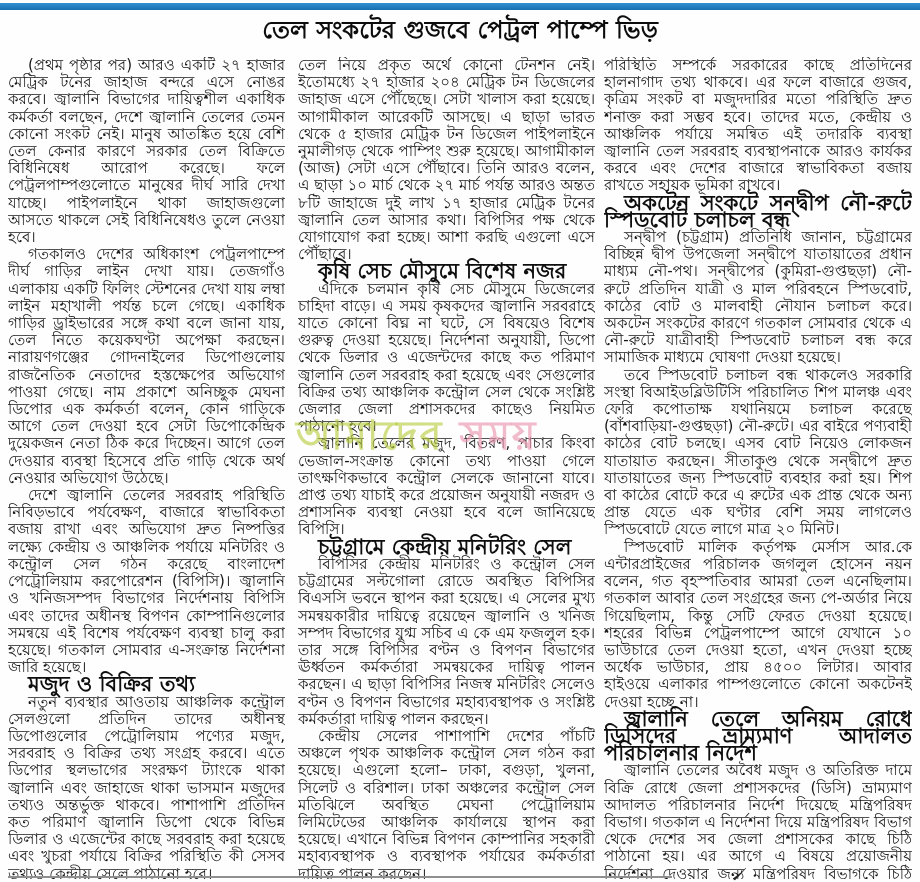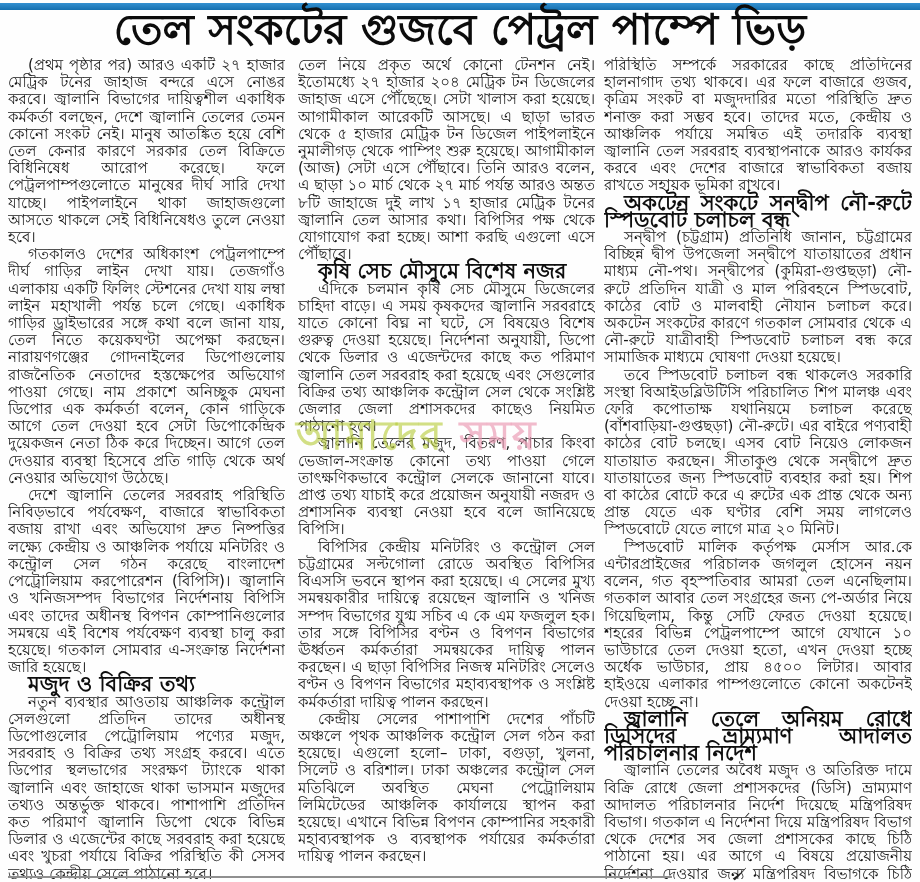--- a/index.html
+++ b/index.html
@@ -3,21 +3,21 @@
 <meta charset="utf-8">
 <style>
   html,body{margin:0;padding:0;background:#ffffff;}
   #page{
     position:relative;width:920px;height:882px;background:#fefefe;
     overflow:hidden;font-family:"DejaVu Sans",sans-serif;
   }
   .topbar{position:absolute;left:0;top:3px;width:920px;height:7px;
     background:linear-gradient(#3390d1,#1570af);}
   .headline{position:absolute;left:0;top:12px;width:100%;margin:0;
-    text-align:center;font-size:42px;line-height:36px;font-weight:bold;color:#0c0c0c;}
+    text-align:center;font-size:24px;line-height:36px;font-weight:bold;color:#0c0c0c;}
   #columns{position:absolute;left:8px;top:57px;width:904px;height:822px;
     display:flex;align-items:flex-start;overflow:hidden;}
   .col{text-align:justify;font-size:15px;line-height:17.2px;color:#161616;
     overflow:hidden;height:822px;}
   .col-1{width:277px;margin-right:13px;}
   .col-2{width:297px;margin-right:9px;}
   .col-3{width:308px;}
   .para{margin:0;text-indent:20px;}
   .para.cont{text-indent:0;}
   .subhead{margin:0;text-indent:20px;font-size:21px;line-height:17.2px;
@@ -46,20 +46,21 @@
         <p class="para">গতকালও দেশের অধিকাংশ পেট্রলপাম্পে দীর্ঘ গাড়ির লাইন দেখা যায়। তেজগাঁও এলাকায় একটি ফিলিং স্টেশনের দেখা যায় লম্বা লাইন মহাখালী পর্যন্ত চলে গেছে। একাধিক গাড়ির ড্রাইভারের সঙ্গে কথা বলে জানা যায়, তেল নিতে কয়েকঘণ্টা অপেক্ষা করছেন। নারায়ণগঞ্জের গোদনাইলের ডিপোগুলোয় রাজনৈতিক নেতাদের হস্তক্ষেপের অভিযোগ পাওয়া গেছে। নাম প্রকাশে অনিচ্ছুক মেঘনা ডিপোর এক কর্মকর্তা বলেন, কোন গাড়িকে আগে তেল দেওয়া হবে সেটা ডিপোকেন্দ্রিক দুয়েকজন নেতা ঠিক করে দিচ্ছেন। আগে তেল দেওয়ার ব্যবস্থা হিসেবে প্রতি গাড়ি থেকে অর্থ নেওয়ার অভিযোগ উঠেছে।</p>
         <p class="para">দেশে জ্বালানি তেলের সরবরাহ পরিস্থিতি নিবিড়ভাবে পর্যবেক্ষণ, বাজারে স্বাভাবিকতা বজায় রাখা এবং অভিযোগ দ্রুত নিষ্পত্তির লক্ষ্যে কেন্দ্রীয় ও আঞ্চলিক পর্যায়ে মনিটরিং ও কন্ট্রোল সেল গঠন করেছে বাংলাদেশ পেট্রোলিয়াম করপোরেশন (বিপিসি)। জ্বালানি ও খনিজসম্পদ বিভাগের নির্দেশনায় বিপিসি এবং তাদের অধীনস্থ বিপণন কোম্পানিগুলোর সমন্বয়ে এই বিশেষ পর্যবেক্ষণ ব্যবস্থা চালু করা হয়েছে। গতকাল সোমবার এ-সংক্রান্ত নির্দেশনা জারি হয়েছে।</p>
         <h3 class="subhead">মজুদ ও বিক্রির তথ্য</h3>
         <p class="para">নতুন ব্যবস্থার আওতায় আঞ্চলিক কন্ট্রোল সেলগুলো প্রতিদিন তাদের অধীনস্থ ডিপোগুলোর পেট্রোলিয়াম পণ্যের মজুদ, সরবরাহ ও বিক্রির তথ্য সংগ্রহ করবে। এতে ডিপোর স্থলভাগের সংরক্ষণ ট্যাংকে থাকা জ্বালানি এবং জাহাজে থাকা ভাসমান মজুদের তথ্যও অন্তর্ভুক্ত থাকবে। পাশাপাশি প্রতিদিন কত পরিমাণ জ্বালানি ডিপো থেকে বিভিন্ন ডিলার ও এজেন্টের কাছে সরবরাহ করা হয়েছে এবং খুচরা পর্যায়ে বিক্রির পরিস্থিতি কী সেসব তথ্যও কেন্দ্রীয় সেলে পাঠানো হবে।</p>
       </div>
       <div class="col col-2">
         <p class="para cont">তেল নিয়ে প্রকৃত অর্থে কোনো টেনশন নেই। ইতোমধ্যে ২৭ হাজার ২০৪ মেট্রিক টন ডিজেলের জাহাজ এসে পৌঁছেছে। সেটা খালাস করা হয়েছে। আগামীকাল আরেকটি আসছে। এ ছাড়া ভারত থেকে ৫ হাজার মেট্রিক টন ডিজেল পাইপলাইনে নুমালীগড় থেকে পাম্পিং শুরু হয়েছে। আগামীকাল (আজ) সেটা এসে পৌঁছাবে। তিনি আরও বলেন, এ ছাড়া ১০ মার্চ থেকে ২৭ মার্চ পর্যন্ত আরও অন্তত ৮টি জাহাজে দুই লাখ ১৭ হাজার মেট্রিক টনের জ্বালানি তেল আসার কথা। বিপিসির পক্ষ থেকে যোগাযোগ করা হচ্ছে। আশা করছি এগুলো এসে পৌঁছাবে।</p>
         <h3 class="subhead">কৃষি সেচ মৌসুমে বিশেষ নজর</h3>
         <p class="para">এদিকে চলমান কৃষি সেচ মৌসুমে ডিজেলের চাহিদা বাড়ে। এ সময় কৃষকদের জ্বালানি সরবরাহে যাতে কোনো বিঘ্ন না ঘটে, সে বিষয়েও বিশেষ গুরুত্ব দেওয়া হয়েছে। নির্দেশনা অনুযায়ী, ডিপো থেকে ডিলার ও এজেন্টদের কাছে কত পরিমাণ জ্বালানি তেল সরবরাহ করা হয়েছে এবং সেগুলোর বিক্রির তথ্য আঞ্চলিক কন্ট্রোল সেল থেকে সংশ্লিষ্ট জেলার জেলা প্রশাসকদের কাছেও নিয়মিত পাঠানো হবে।</p>
         <p class="para">জ্বালানি তেলের মজুদ, বিতরণ, পাচার কিংবা ভেজাল-সংক্রান্ত কোনো তথ্য পাওয়া গেলে তাৎক্ষণিকভাবে কন্ট্রোল সেলকে জানানো যাবে। প্রাপ্ত তথ্য যাচাই করে প্রয়োজন অনুযায়ী নজরদ ও প্রশাসনিক ব্যবস্থা নেওয়া হবে বলে জানিয়েছে বিপিসি।</p>
+        <h3 class="subhead">চট্টগ্রামে কেন্দ্রীয় মনিটরিং সেল</h3>
         <p class="para">বিপিসির কেন্দ্রীয় মনিটরিং ও কন্ট্রোল সেল চট্টগ্রামের সল্টগোলা রোডে অবস্থিত বিপিসির বিএসসি ভবনে স্থাপন করা হয়েছে। এ সেলের মুখ্য সমন্বয়কারীর দায়িত্বে রয়েছেন জ্বালানি ও খনিজ সম্পদ বিভাগের যুগ্ম সচিব এ কে এম ফজলুল হক। তার সঙ্গে বিপিসির বণ্টন ও বিপণন বিভাগের ঊর্ধ্বতন কর্মকর্তারা সমন্বয়কের দায়িত্ব পালন করছেন। এ ছাড়া বিপিসির নিজস্ব মনিটরিং সেলেও বণ্টন ও বিপণন বিভাগের মহাব্যবস্থাপক ও সংশ্লিষ্ট কর্মকর্তারা দায়িত্ব পালন করছেন।</p>
         <p class="para">কেন্দ্রীয় সেলের পাশাপাশি দেশের পাঁচটি অঞ্চলে পৃথক আঞ্চলিক কন্ট্রোল সেল গঠন করা হয়েছে। এগুলো হলো– ঢাকা, বগুড়া, খুলনা, সিলেট ও বরিশাল। ঢাকা অঞ্চলের কন্ট্রোল সেল মতিঝিলে অবস্থিত মেঘনা পেট্রোলিয়াম লিমিটেডের আঞ্চলিক কার্যালয়ে স্থাপন করা হয়েছে। এখানে বিভিন্ন বিপণন কোম্পানির সহকারী মহাব্যবস্থাপক ও ব্যবস্থাপক পর্যায়ের কর্মকর্তারা দায়িত্ব পালন করছেন।</p>
       </div>
       <div class="col col-3">
         <p class="para cont">পরিস্থিতি সম্পর্কে সরকারের কাছে প্রতিদিনের হালনাগাদ তথ্য থাকবে। এর ফলে বাজারে গুজব, কৃত্রিম সংকট বা মজুদদারির মতো পরিস্থিতি দ্রুত শনাক্ত করা সম্ভব হবে। তাদের মতে, কেন্দ্রীয় ও আঞ্চলিক পর্যায়ে সমন্বিত এই তদারকি ব্যবস্থা জ্বালানি তেল সরবরাহ ব্যবস্থাপনাকে আরও কার্যকর করবে এবং দেশের বাজারে স্বাভাবিকতা বজায় রাখতে সহায়ক ভূমিকা রাখবে।</p>
         <h3 class="subhead">অকটেন সংকটে সন্দ্বীপ নৌ-রুটে স্পিডবোট চলাচল বন্ধ</h3>
         <p class="para">সন্দ্বীপ (চট্টগ্রাম) প্রতিনিধি জানান, চট্টগ্রামের বিচ্ছিন্ন দ্বীপ উপজেলা সন্দ্বীপে যাতায়াতের প্রধান মাধ্যম নৌ-পথ। সন্দ্বীপের (কুমিরা-গুপ্তছড়া) নৌ-রুটে প্রতিদিন যাত্রী ও মাল পরিবহনে স্পিডবোট, কাঠের বোট ও মালবাহী নৌযান চলাচল করে। অকটেন সংকটের কারণে গতকাল সোমবার থেকে এ নৌ-রুটে যাত্রীবাহী স্পিডবোট চলাচল বন্ধ করে সামাজিক মাধ্যমে ঘোষণা দেওয়া হয়েছে।</p>
         <p class="para">তবে স্পিডবোট চলাচল বন্ধ থাকলেও সরকারি সংস্থা বিআইডব্লিউটিসি পরিচালিত শিপ মালঞ্চ এবং ফেরি কপোতাক্ষ যথানিয়মে চলাচল করেছে (বাঁশবাড়িয়া-গুপ্তছড়া) নৌ-রুটে। এর বাইরে পণ্যবাহী কাঠের বোট চলছে। এসব বোট নিয়েও লোকজন যাতায়াত করছেন। সীতাকুণ্ড থেকে সন্দ্বীপে দ্রুত যাতায়াতের জন্য স্পিডবোট ব্যবহার করা হয়। শিপ বা কাঠের বোটে করে এ রুটের এক প্রান্ত থেকে অন্য প্রান্ত যেতে এক ঘণ্টার বেশি সময় লাগলেও স্পিডবোটে যেতে লাগে মাত্র ২০ মিনিট।</p>
         <p class="para">স্পিডবোট মালিক কর্তৃপক্ষ মের্সাস আর.কে এন্টারপ্রাইজের পরিচালক জগলুল হোসেন নয়ন বলেন, গত বৃহস্পতিবার আমরা তেল এনেছিলাম। গতকাল আবার তেল সংগ্রহের জন্য পে-অর্ডার নিয়ে গিয়েছিলাম, কিন্তু সেটি ফেরত দেওয়া হয়েছে। শহরের বিভিন্ন পেট্রলপাম্পে আগে যেখানে ১০ ভাউচারে তেল দেওয়া হতো, এখন দেওয়া হচ্ছে অর্ধেক ভাউচার, প্রায় ৪৫০০ লিটার। আবার হাইওয়ে এলাকার পাম্পগুলোতে কোনো অকটেনই দেওয়া হচ্ছে না।</p>
         <h3 class="subhead">জ্বালানি তেলে অনিয়ম রোধে ডিসিদের ভ্রাম্যমাণ আদালত পরিচালনার নির্দেশ</h3>

